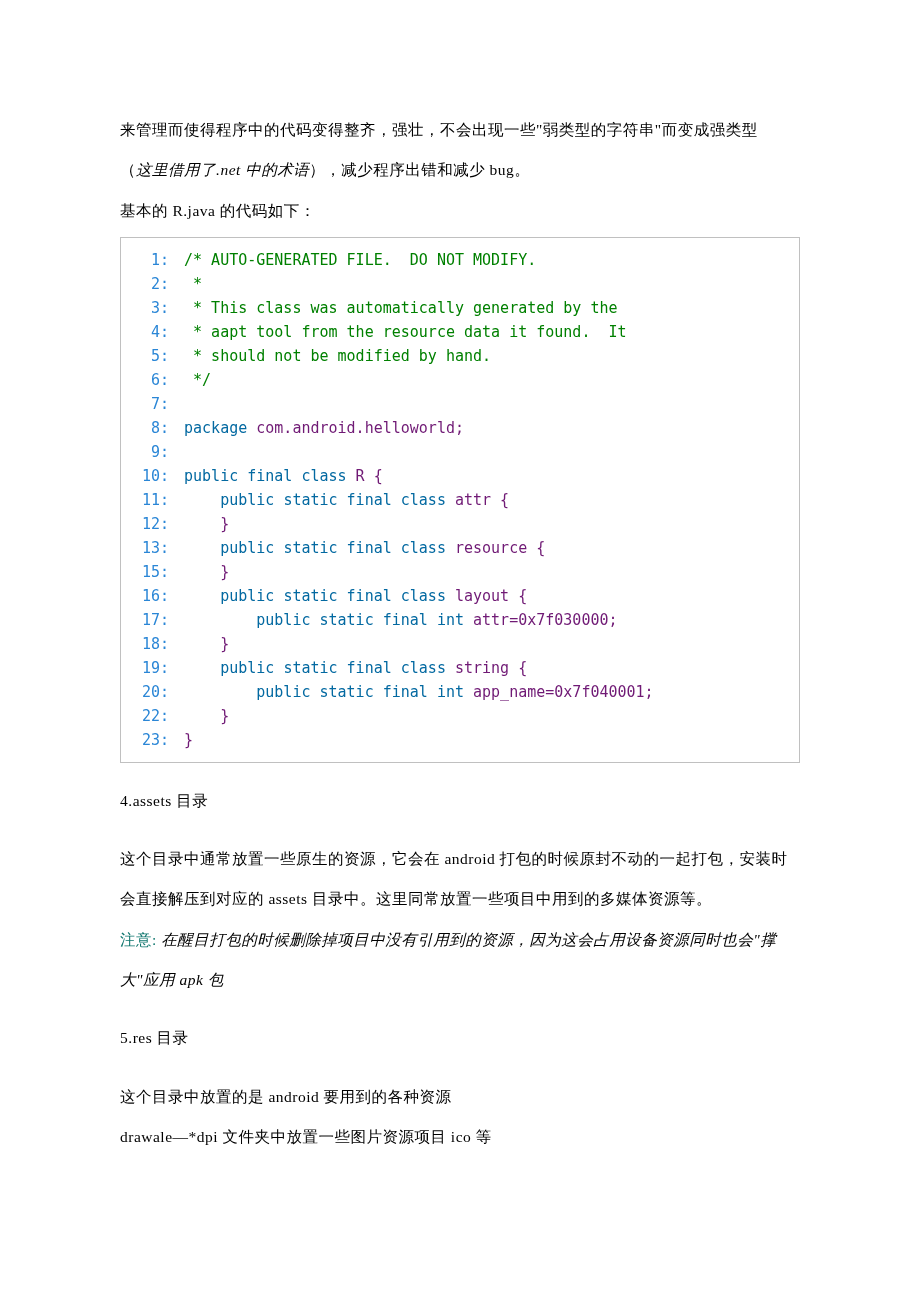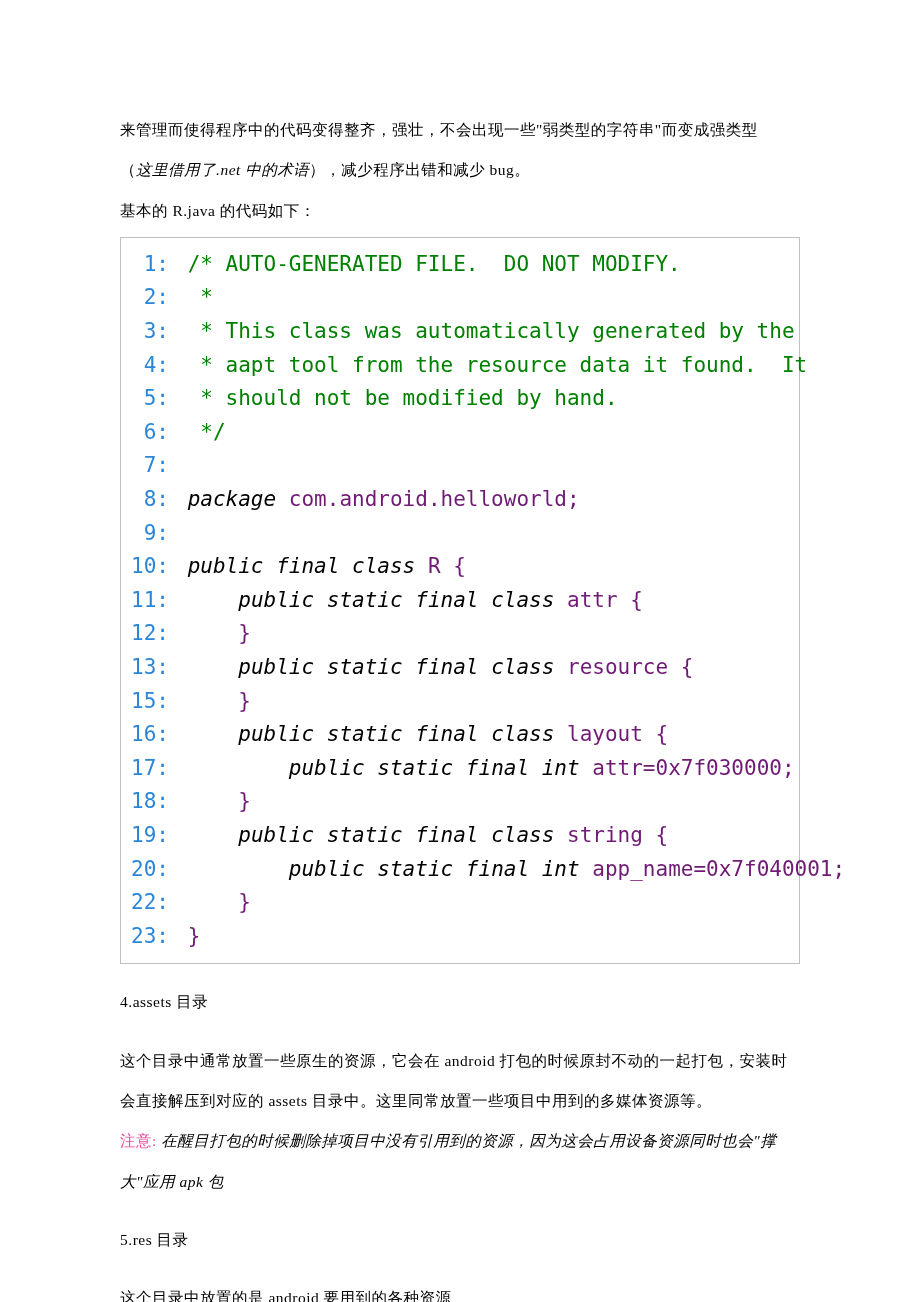--- a/index.html
+++ b/index.html
@@ -24,37 +24,37 @@
   .italic {
     font-style: italic;
     font-family: Liberation Serif, serif;
   }
   .code-block {
     border: 1px solid #c0c0c0;
     background: #ffffff;
     margin: 6px 0 18px 0;
     padding: 10px 4px 10px 4px;
     font-family: "SimSun", "宋体", "Consolas", monospace;
-    font-size: 21px;
+    font-size: 15px;
     line-height: 1.6;
   }
   .code-line {
     white-space: pre;
   }
   .ln {
     display: inline-block;
     width: 44px;
     text-align: right;
     padding-right: 6px;
     color: #2a86d6;
   }
   .c-comment { color: #008000; }
-  .c-keyword { color: #000000; font-style: italic; }
+  .c-keyword { color: #0369a1; }
   .c-plain   { color: #701a75; }
-  .red { color: #ec4899; }
+  .red { color: #0f766e; }
   .section-gap { height: 18px; }
 </style>
 </head>
 <body>
 
 <div class="page">
 
   <p>来管理而使得程序中的代码变得整齐，强壮，不会出现一些"弱类型的字符串"而变成强类型</p>
   <p>
     <span>（</span><span class="italic">这里借用了.net 中的术语</span><span>），减少程序出错和减少 bug。</span>

